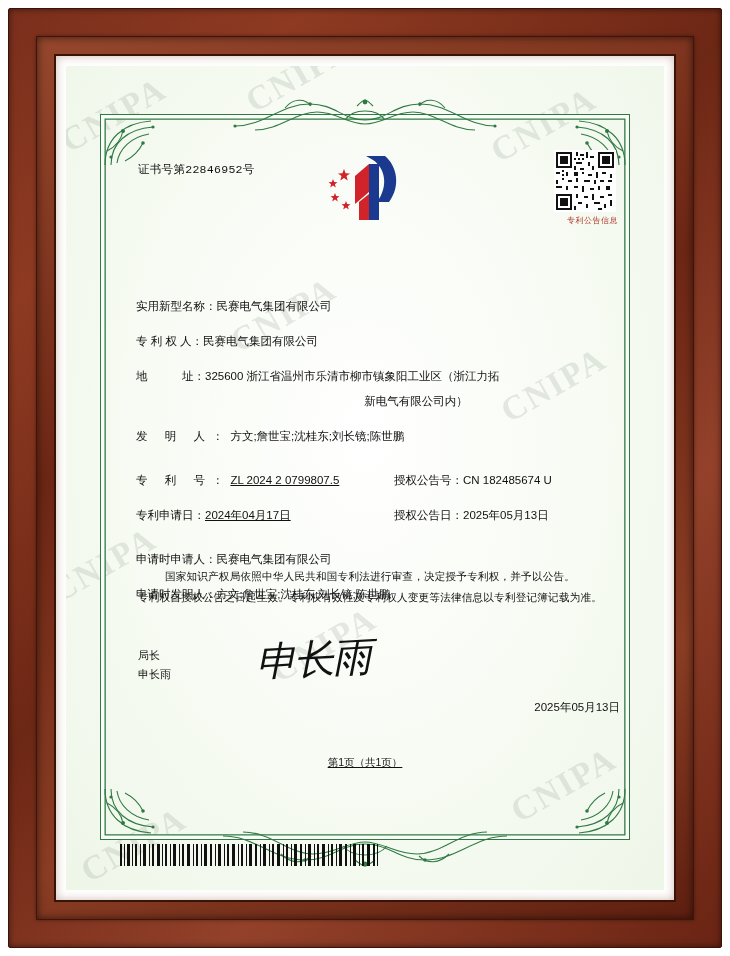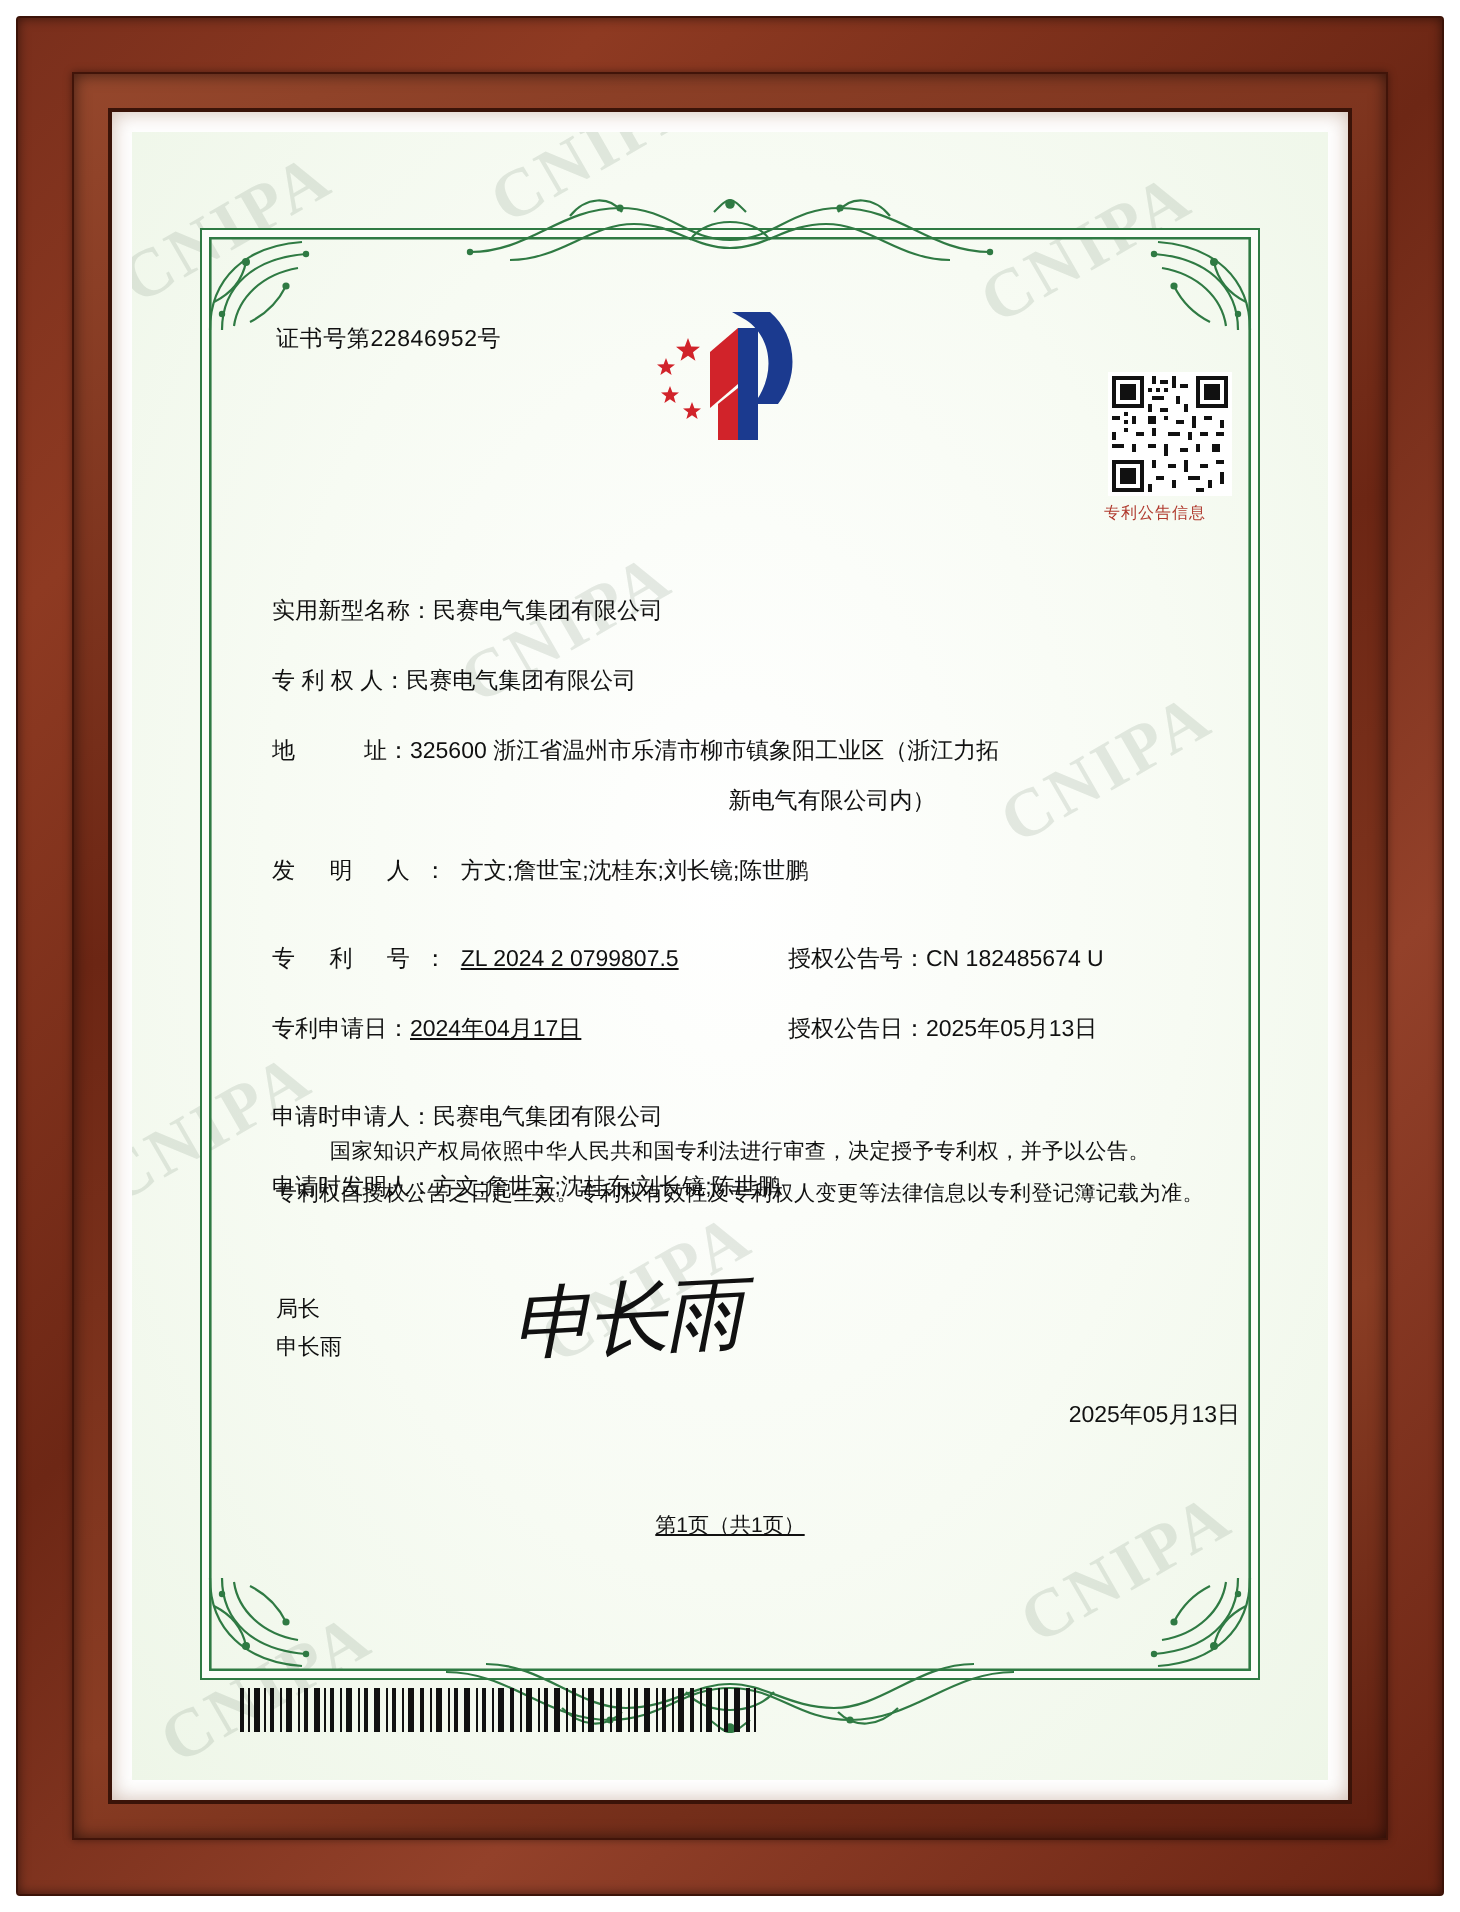--- a/index.html
+++ b/index.html
@@ -116,41 +116,40 @@
     height: 58px;
   }
 
   .cert-no {
     position: absolute;
     left: 72px;
     top: 96px;
     font-size: 11.5px;
     color: #111;
     letter-spacing: .3px;
-    font-family: Liberation Sans, sans-serif;
+    font-family: Liberation Mono, monospace;
   }
 
   
   .logo {
     position: absolute;
     left: 50%;
     top: 86px;
     transform: translateX(-50%);
     width: 108px;
     height: 72px;
   }
 
   
   .qr-wrap {
     position: absolute;
     right: 46px;
     top: 84px;
     width: 66px;
-    text-align: left;
-    margin-top: 36px;
+    text-align: right;
   }
   .qr {
     width: 62px;
     height: 62px;
     margin: 0 auto;
     background-color: #fff;
   }
   .qr-cap {
     margin-top: 3px;
     font-size: 8px;

